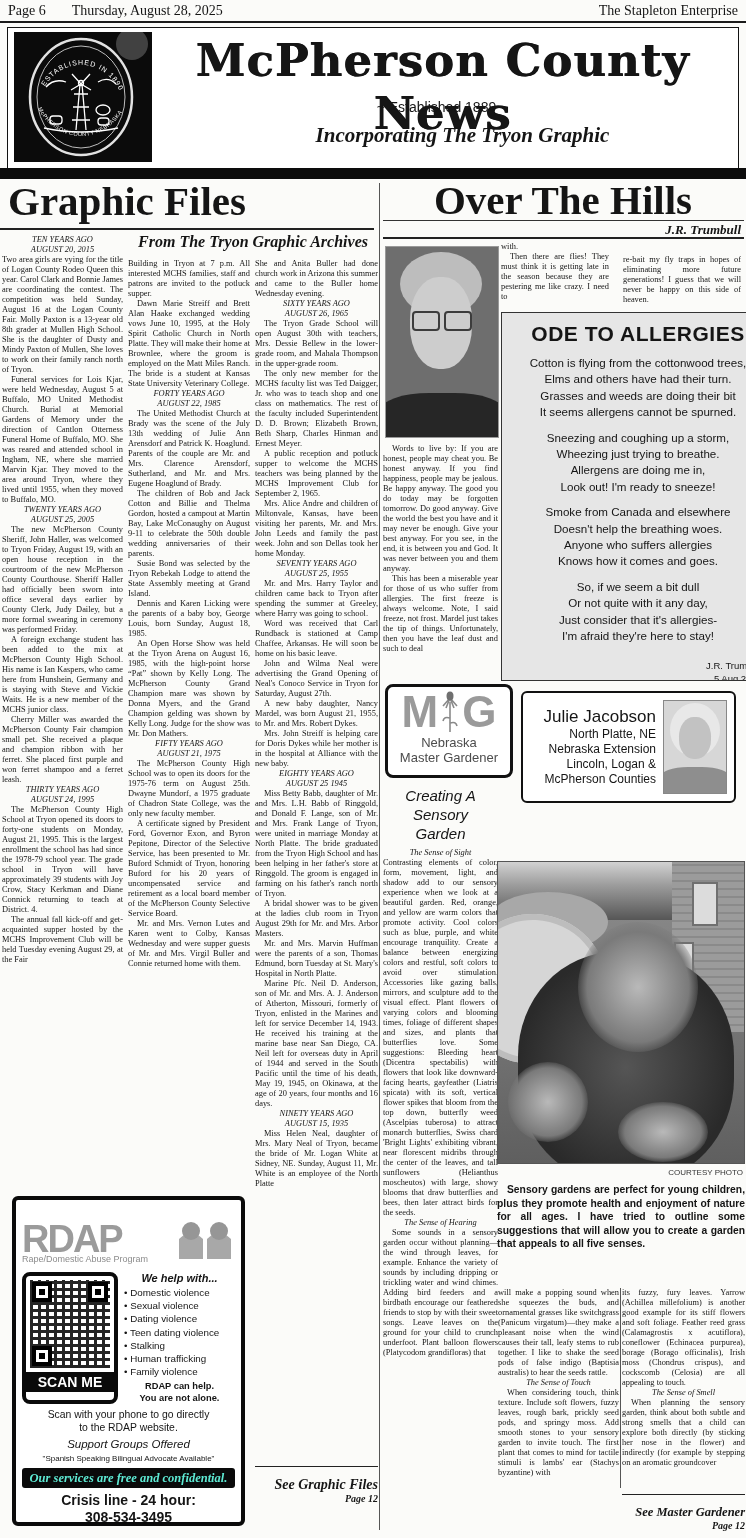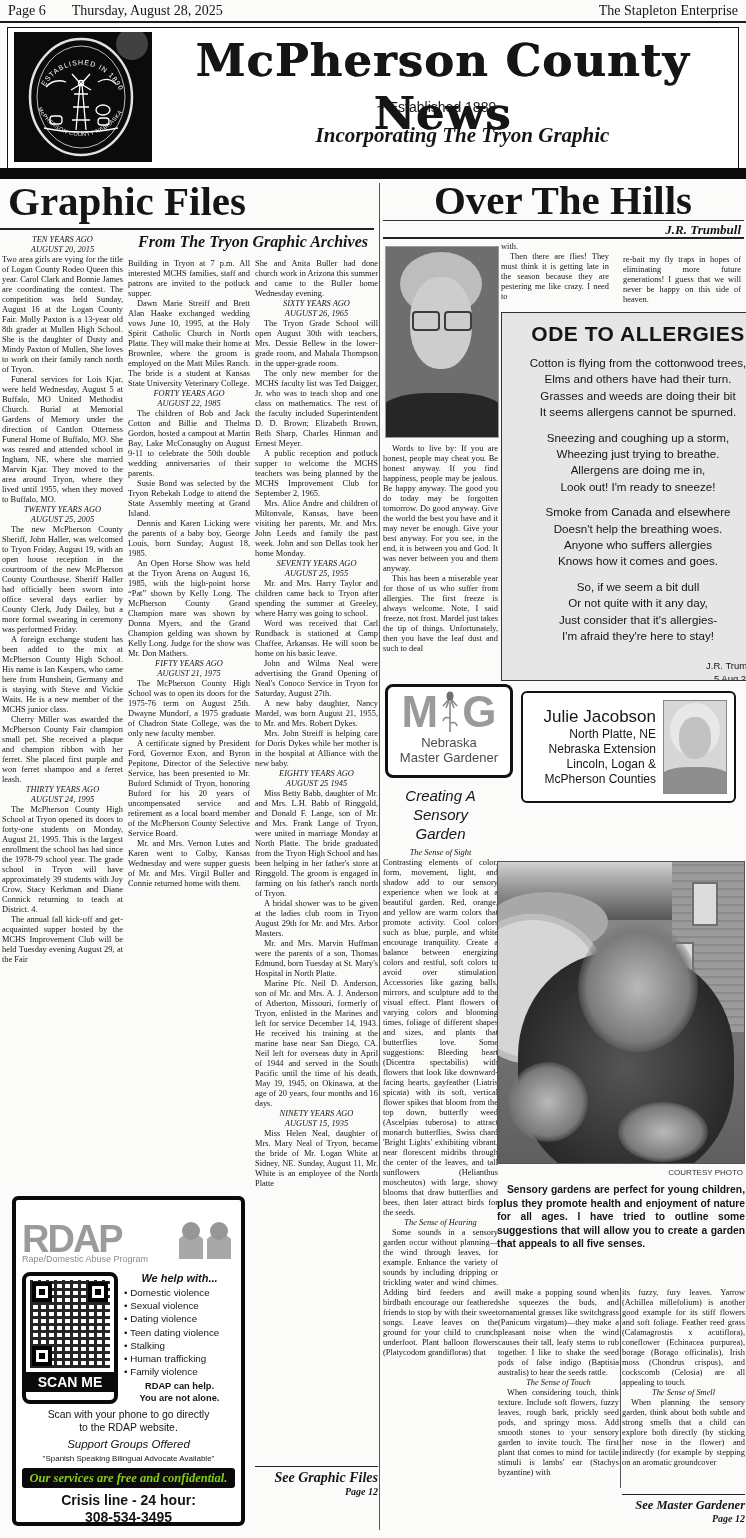--- a/index.html
+++ b/index.html
@@ -30,21 +30,21 @@
   .oth-byline{position:absolute;left:383px;top:222px;width:358px;text-align:right;font-style:italic;font-weight:bold;font-size:13px;}
   .oth-rule2{position:absolute;left:383px;top:237px;width:361px;height:2px;background:#222;}
   .archives{position:absolute;left:126px;top:233px;width:254px;text-align:center;
             font-style:italic;font-weight:bold;font-size:16px;}
   
   .col{position:absolute;overflow:hidden;font-size:8.4px;line-height:10px;}
   .col p{margin:0;text-align:justify;}
   .li-p{text-indent:9px;}
   .li-cont{}
   .li-sub{text-align:center !important;font-style:italic;}
-  .jump{position:absolute;border-top:1.5px solid #222;padding-top:3px;text-align:right;}
+  .jump{position:absolute;border-top:1.5px solid #222;padding-top:10px;text-align:right;}
   .jump .j1{font-size:14px;font-weight:bold;font-style:italic;}
   .jump .j2{font-size:10px;font-weight:bold;font-style:italic;}
   
   .ode{position:absolute;left:501px;top:312px;width:274px;height:369px;background:#e6e6e6;
        border:1.5px solid #333;box-sizing:border-box;overflow:hidden;
        font-family:"Liberation Sans",sans-serif;text-align:center;}
   .ode-title{font-size:21px;font-weight:bold;margin-top:9px;letter-spacing:0.5px;}
   .li-stanza{white-space:pre-line;text-align:center !important;font-size:11.6px;line-height:16.4px;margin:9px 0 !important;}
   .ode-sig{margin-top:14px;margin-right:12px;text-align:right;font-size:9.5px;line-height:13px;white-space:pre-line;}
   
@@ -107,21 +107,21 @@
   .scanme{background:#0a0a0a;color:#fff;text-align:center;font-weight:bold;font-size:14px;line-height:20px;}
   .rd-right{flex:1;padding-left:6px;}
   .rd-wehelp{font-style:italic;font-weight:bold;font-size:11px;text-align:center;margin-bottom:2px;}
   .rd-right p{margin:0;}
   .li-bullet{font-size:9.8px;line-height:13.2px;text-align:left !important;}
   .li-bullet::before{content:"• ";}
   .rd-canhelp{font-weight:bold;font-size:9.3px;line-height:11.5px;text-align:center;margin-top:3px;white-space:pre-line;}
   .rd-scan-note{text-align:center;font-size:10.4px;line-height:12.5px;margin-top:5px;white-space:pre-line;}
   .rd-support{text-align:center;font-style:italic;font-size:11.5px;margin-top:4px;}
   .rd-biling{text-align:center;font-size:8px;margin-top:4px;}
-  .rd-bar{background:#0a0a0a;color:#84cc16;border-radius:3px;text-align:center;
+  .rd-bar{background:#0a0a0a;color:#5eead4;border-radius:3px;text-align:center;
           font-family:"Liberation Serif",serif;font-style:italic;font-weight:bold;font-size:12.5px;line-height:20px;margin-top:5px;}
   .rd-crisis{text-align:center;font-weight:bold;font-size:14px;line-height:17px;margin-top:4px;white-space:pre-line;}
   .rd-tiny{text-align:center;font-size:7.3px;line-height:9px;margin-top:4px;white-space:pre-line;}
 </style>
 </head>
 <body>
 
 <div class="toprow">
   <div class="lft">
     <span>Page 6</span><span>Thursday, August 28, 2025</span>
@@ -180,20 +180,21 @@
     <p class="li-sub">THIRTY YEARS AGO</p>
     <p class="li-sub">AUGUST 24, 1995</p>
     <p class="li-p">The McPherson County High School at Tryon opened its doors to forty-one students on Monday, August 21, 1995. This is the largest enrollment the school has had since the 1978-79 school year. The grade school in Tryon will have approximately 39 students with Joy Crow, Stacy Kerkman and Diane Connick returning to teach at District. 4.</p>
     <p class="li-p">The annual fall kick-off and get-acquainted supper hosted by the MCHS Improvement Club will be held Tuesday evening August 29, at the Fair</p>
   </div>
 <div class="col" style="left:128px;top:259px;width:122px;height:933px;">
     <p class="li-cont">Building in Tryon at 7 p.m. All interested MCHS families, staff and patrons are invited to the potluck supper.</p>
     <p class="li-p">Dawn Marie Streiff and Brett Alan Haake exchanged wedding vows June 10, 1995, at the Holy Spirit Catholic Church in North Platte. They will make their home at Brownlee, where the groom is employed on the Matt Miles Ranch. The bride is a student at Kansas State University Veterinary College.</p>
     <p class="li-sub">FORTY YEARS AGO</p>
     <p class="li-sub">AUGUST 22, 1985</p>
+    <p class="li-p">The United Methodist Church at Brady was the scene of the July 13th wedding of Julie Ann Arensdorf and Patrick K. Hoaglund. Parents of the couple are Mr. and Mrs. Clarence Arensdorf, Sutherland, and Mr. and Mrs. Eugene Hoaglund of Brady.</p>
     <p class="li-p">The children of Bob and Jack Cotton and Billie and Thelma Gordon, hosted a campout at Martin Bay, Lake McConaughy on August 9-11 to celebrate the 50th double wedding anniversaries of their parents.</p>
     <p class="li-p">Susie Bond was selected by the Tryon Rebekah Lodge to attend the State Assembly meeting at Grand Island.</p>
     <p class="li-p">Dennis and Karen Licking were the parents of a baby boy, George Louis, born Sunday, August 18, 1985.</p>
     <p class="li-p">An Open Horse Show was held at the Tryon Arena on August 16, 1985, with the high-point horse “Pat” shown by Kelly Long. The McPherson County Grand Champion mare was shown by Donna Myers, and the Grand Champion gelding was shown by Kelly Long. Judge for the show was Mr. Don Mathers.</p>
     <p class="li-sub">FIFTY YEARS AGO</p>
     <p class="li-sub">AUGUST 21, 1975</p>
     <p class="li-p">The McPherson County High School was to open its doors for the 1975-76 term on August 25th. Dwayne Mundorf, a 1975 graduate of Chadron State College, was the only new faculty member.</p>
     <p class="li-p">A certificate signed by President Ford, Governor Exon, and Byron Pepitone, Director of the Selective Service, has been presented to Mr. Buford Schmidt of Tryon, honoring Buford for his 20 years of uncompensated service and retirement as a local board member of the McPherson County Selective Service Board.</p>
     <p class="li-p">Mr. and Mrs. Vernon Lutes and Karen went to Colby, Kansas Wednesday and were supper guests of Mr. and Mrs. Virgil Buller and Connie returned home with them.</p>
   </div>

